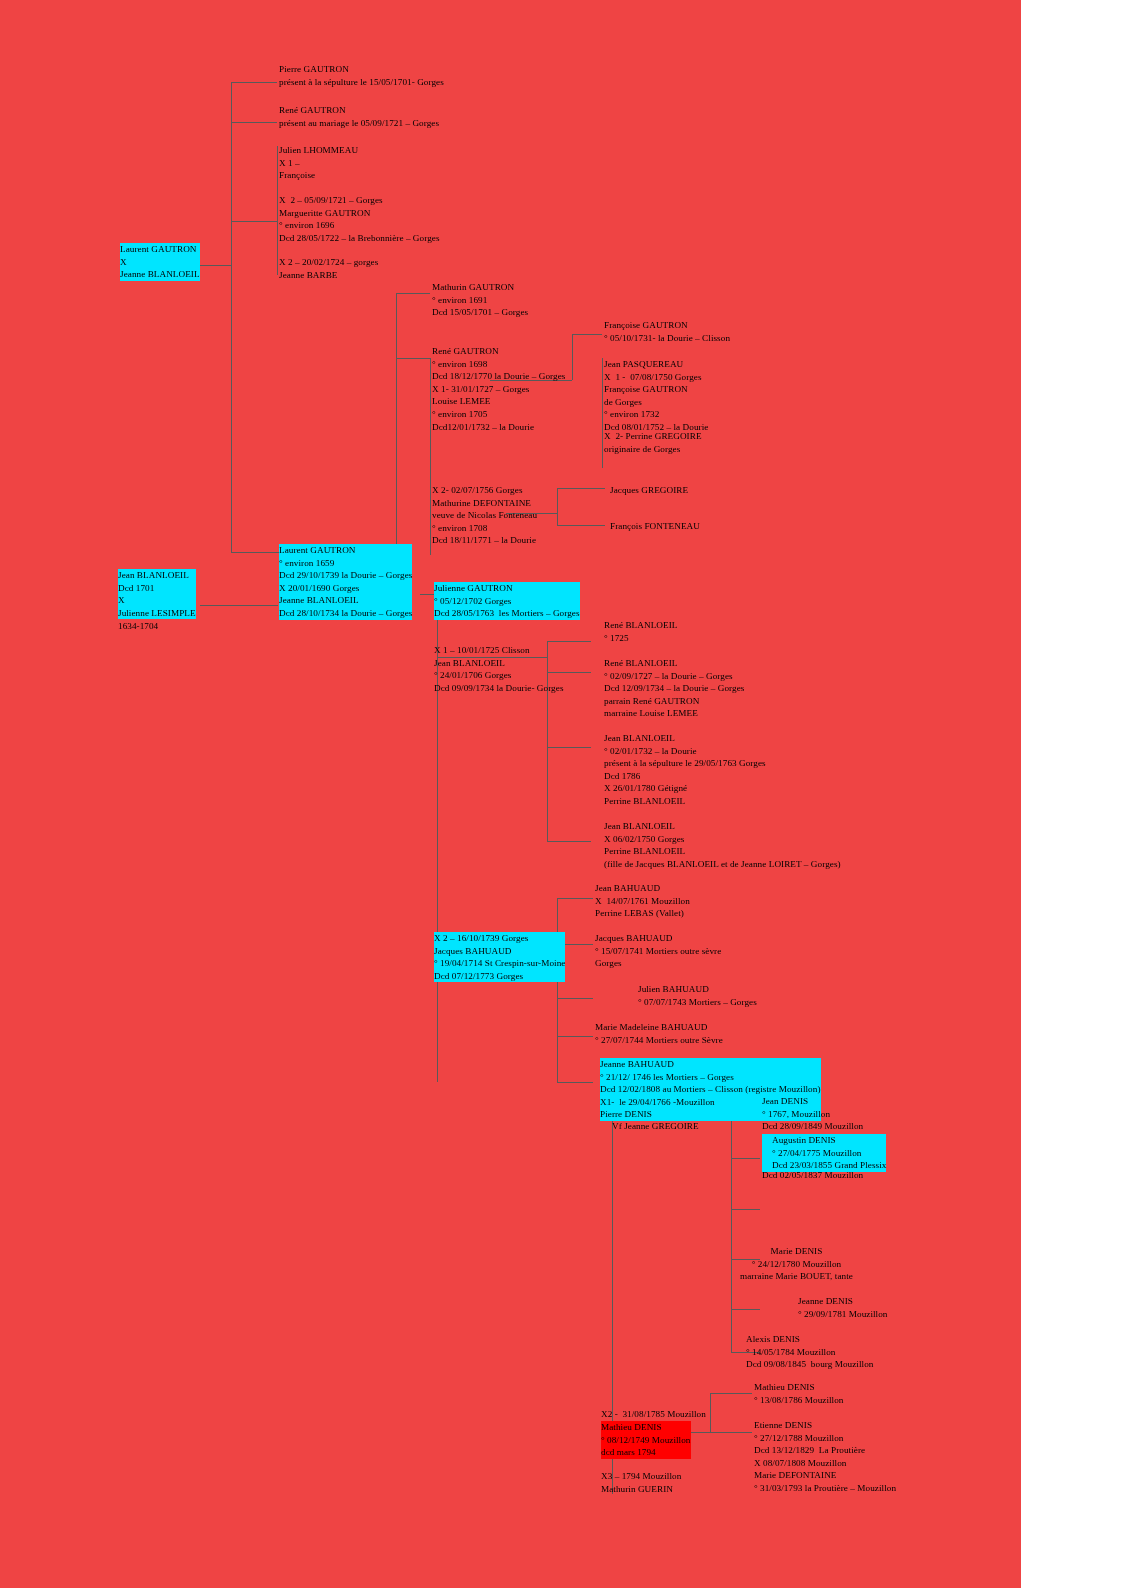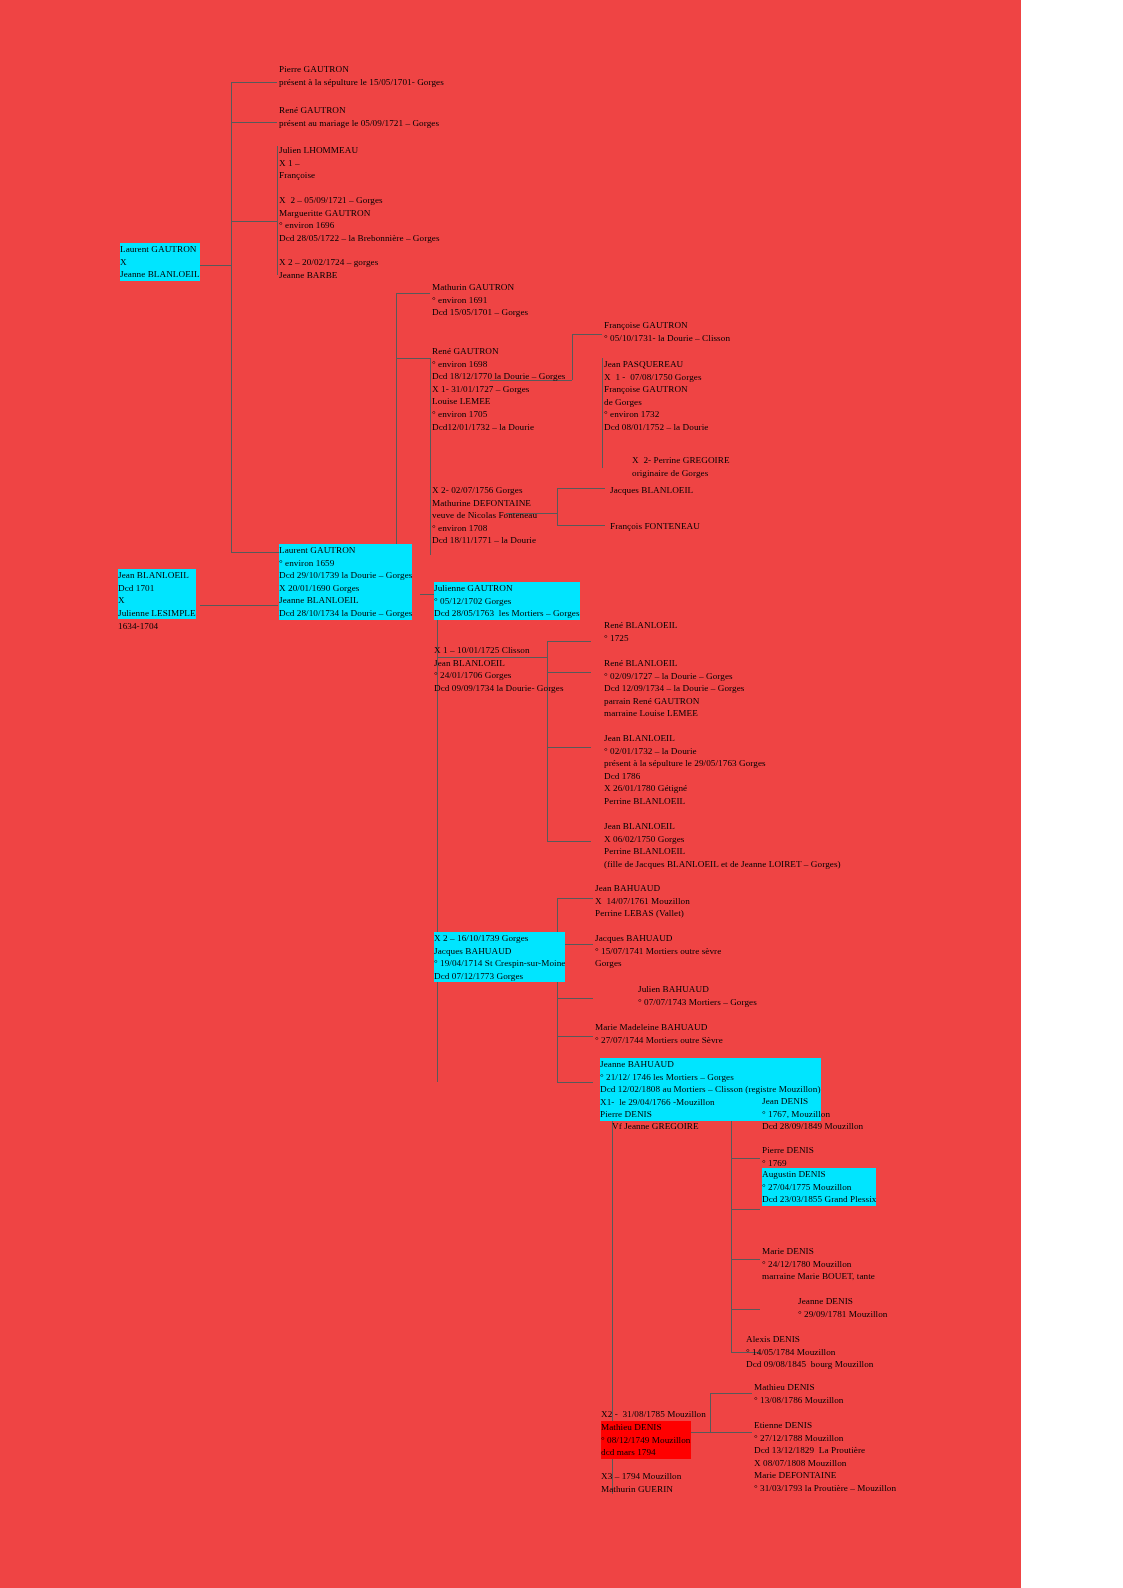--- a/index.html
+++ b/index.html
@@ -107,23 +107,23 @@
   <div class="blk" style="left:432px;top:281px;"><span>Mathurin GAUTRON</span><span>° environ 1691</span><span>Dcd 15/05/1701 – Gorges</span></div>
 
   <div class="blk" style="left:432px;top:345px;"><span>René GAUTRON</span><span>° environ 1698</span><span>Dcd 18/12/1770 la Dourie – Gorges</span><span>X 1- 31/01/1727 – Gorges</span><span>Louise LEMEE</span><span>° environ 1705</span><span>Dcd12/01/1732 – la Dourie</span></div>
 
   <div class="blk" style="left:432px;top:484px;"><span>X 2- 02/07/1756 Gorges</span><span>Mathurine DEFONTAINE</span><span>veuve de Nicolas Fonteneau</span><span>° environ 1708</span><span>Dcd 18/11/1771 – la Dourie</span></div>
 
   <div class="blk" style="left:604px;top:319px;"><span>Françoise GAUTRON</span><span>° 05/10/1731- la Dourie – Clisson</span></div>
 
   <div class="blk" style="left:604px;top:358px;"><span>Jean PASQUEREAU</span><span>X  1 -  07/08/1750 Gorges</span><span>Françoise GAUTRON</span><span>de Gorges</span><span>° environ 1732</span><span>Dcd 08/01/1752 – la Dourie</span></div>
 
-  <div class="blk" style="left:604px;top:454px;padding-left:28px;"><span>X  2- Perrine GREGOIRE</span><span>originaire de Gorges</span></div>
+  <div class="blk" style="left:604px;top:430px;"><span>X  2- Perrine GREGOIRE</span><span>originaire de Gorges</span></div>
 
-  <div class="blk" style="left:610px;top:484px;"><span>Jacques BLANLOEIL</span></div>
+  <div class="blk" style="left:610px;top:484px;"><span>Jacques GREGOIRE</span></div>
 
   <div class="blk" style="left:610px;top:520px;"><span>François FONTENEAU</span></div>
 
   <div class="blk hl-cyan" style="left:118px;top:569px;"><span>Jean BLANLOEIL</span><span>Dcd 1701</span><span>X</span><span>Julienne LESIMPLE</span></div>
 
   <div class="blk" style="left:118px;top:620px;"><span>1634-1704</span></div>
 
   <div class="blk hl-cyan" style="left:279px;top:544px;"><span>Laurent GAUTRON</span><span>° environ 1659</span><span>Dcd 29/10/1739 la Dourie – Gorges</span><span>X 20/01/1690 Gorges</span><span>Jeanne BLANLOEIL</span><span>Dcd 28/10/1734 la Dourie – Gorges</span></div>
 
   <div class="blk hl-cyan" style="left:434px;top:582px;"><span>Julienne GAUTRON</span><span>° 05/12/1702 Gorges</span><span>Dcd 28/05/1763  les Mortiers – Gorges</span></div>
@@ -149,23 +149,23 @@
   <div class="blk" style="left:595px;top:1021px;"><span>Marie Madeleine BAHUAUD</span><span>° 27/07/1744 Mortiers outre Sèvre</span></div>
 
   <div class="blk hl-cyan" style="left:600px;top:1058px;"><span>Jeanne BAHUAUD</span><span>° 21/12/ 1746 les Mortiers – Gorges</span><span>Dcd 12/02/1808 au Mortiers – Clisson (registre Mouzillon)</span><span>X1-  le 29/04/1766 -Mouzillon</span><span>Pierre DENIS</span></div>
 
   <div class="blk" style="left:612px;top:1120px;"><span>Vf Jeanne GREGOIRE</span></div>
 
   <div class="blk" style="left:762px;top:1095px;"><span>Jean DENIS</span><span>° 1767, Mouzillon</span><span>Dcd 28/09/1849 Mouzillon</span></div>
 
   <div class="blk" style="left:762px;top:1144px;"><span>Pierre DENIS</span><span>° 1769</span><span>Dcd 02/05/1837 Mouzillon</span></div>
 
-  <div class="blk hl-cyan" style="left:762px;top:1168px;"><span>Augustin DENIS</span><span>° 27/04/1775 Mouzillon</span><span>Dcd 23/03/1855 Grand Plessix</span></div>
+  <div class="blk hl-cyan" style="left:762px;top:1134px;padding-left:10px;"><span>Augustin DENIS</span><span>° 27/04/1775 Mouzillon</span><span>Dcd 23/03/1855 Grand Plessix</span></div>
 
-  <div class="blk" style="left:762px;top:1245px;"><span>Marie DENIS</span><span>° 24/12/1780 Mouzillon</span><span>marraine Marie BOUET, tante</span></div>
+  <div class="blk" style="left:740px;top:1245px;text-align:center;"><span>Marie DENIS</span><span>° 24/12/1780 Mouzillon</span><span>marraine Marie BOUET, tante</span></div>
 
   <div class="blk" style="left:762px;top:1295px;margin-left:36px;"><span>Jeanne DENIS</span><span>° 29/09/1781 Mouzillon</span></div>
 
   <div class="blk" style="left:746px;top:1333px;"><span>Alexis DENIS</span><span>° 14/05/1784 Mouzillon</span><span>Dcd 09/08/1845  bourg Mouzillon</span></div>
 
   <div class="blk" style="left:601px;top:1408px;"><span>X2 -  31/08/1785 Mouzillon</span></div>
 
   <div class="blk hl-red" style="left:601px;top:1421px;color:#000000;"><span>Mathieu DENIS</span><span>° 08/12/1749 Mouzillon</span><span>dcd mars 1794</span></div>
 
   <div class="blk" style="left:601px;top:1470px;"><span>X3 – 1794 Mouzillon</span><span>Mathurin GUERIN</span></div>

